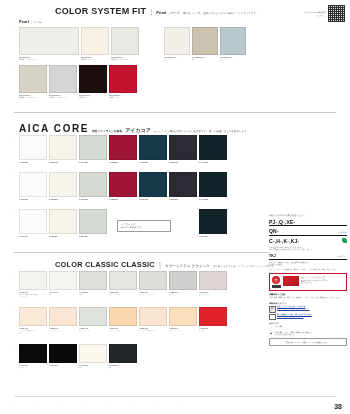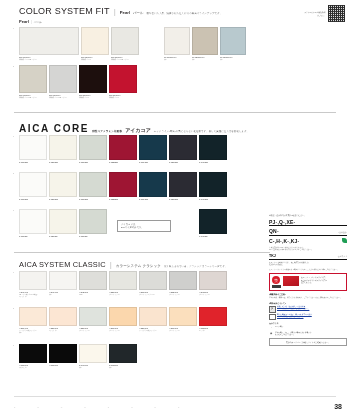--- a/index.html
+++ b/index.html
@@ -6,21 +6,21 @@
   body{
     width:350px;height:414px;background:#ffffff;
     font-family:"Liberation Sans","DejaVu Sans",sans-serif;
     color:#231f20;overflow:hidden;position:relative;
   }
   .page{position:relative;width:350px;height:414px;}
   .rule{height:1px;background:#c9c9c9;}
 
   
   .hdr{position:absolute;left:19px;top:6px;display:flex;align-items:baseline;gap:3px;}
-  .hdr .h1{font-size:9px;font-weight:normal;letter-spacing:.2px;}
+  .hdr .h1{font-size:9px;font-weight:bold;letter-spacing:.2px;margin-left:36px;}
   .hdr .bar{color:#bbb;font-size:8px;font-weight:300;padding:0 1px;}
   .hdr .h2{font-size:4.2px;font-weight:bold;}
   .hdr .h2jp{font-size:3.4px;color:#444;}
   .hdr .desc{font-size:2.4px;color:#555;letter-spacing:.1px;}
   .subhdr{position:absolute;left:19px;top:19px;display:flex;align-items:baseline;gap:2px;}
   .subhdr .s1{font-size:4px;font-weight:bold;}
   .subhdr .sbar{color:#c5c5c5;font-size:3.6px;}
   .subhdr .s2{font-size:2.6px;color:#666;}
 
   
@@ -260,21 +260,21 @@
       </div>
   </div>
   <div class="rowtag" style="top:209px;">3</div>
 
   <div class="note" style="left:117px;top:220px;width:46px;white-space:pre-line;">アイカコアは、
 3×6サイズのみです。</div>
 
   <div class="rule" style="position:absolute;left:14px;right:80px;top:252px;"></div>
 
   <div class="hdr" style="top:260px;">
-    <span class="h1" style="font-size:7.4px;">AICA SYSTEM CLASSIC</span>
+    <span class="h1" style="font-size:7.4px;">COLOR CLASSIC CLASSIC</span>
     <span class="bar">|</span>
     <span class="h2jp" style="font-size:3.6px;">カラーシステム クラシック</span>
     <span class="desc">長年親しまれている、クラシックカラーシリーズです。</span>
   </div>
 
   <div class="grid" style="left:19px;top:271px;">
     <div class="sw">
         <div class="chip" style="width:28px;height:19px;background:#f4f3f0;"></div>
         <div class="lbl">H-5414KG</div>
         <div class="sublbl" style="white-space:pre-line;">(エンボス調パール)(単色)

